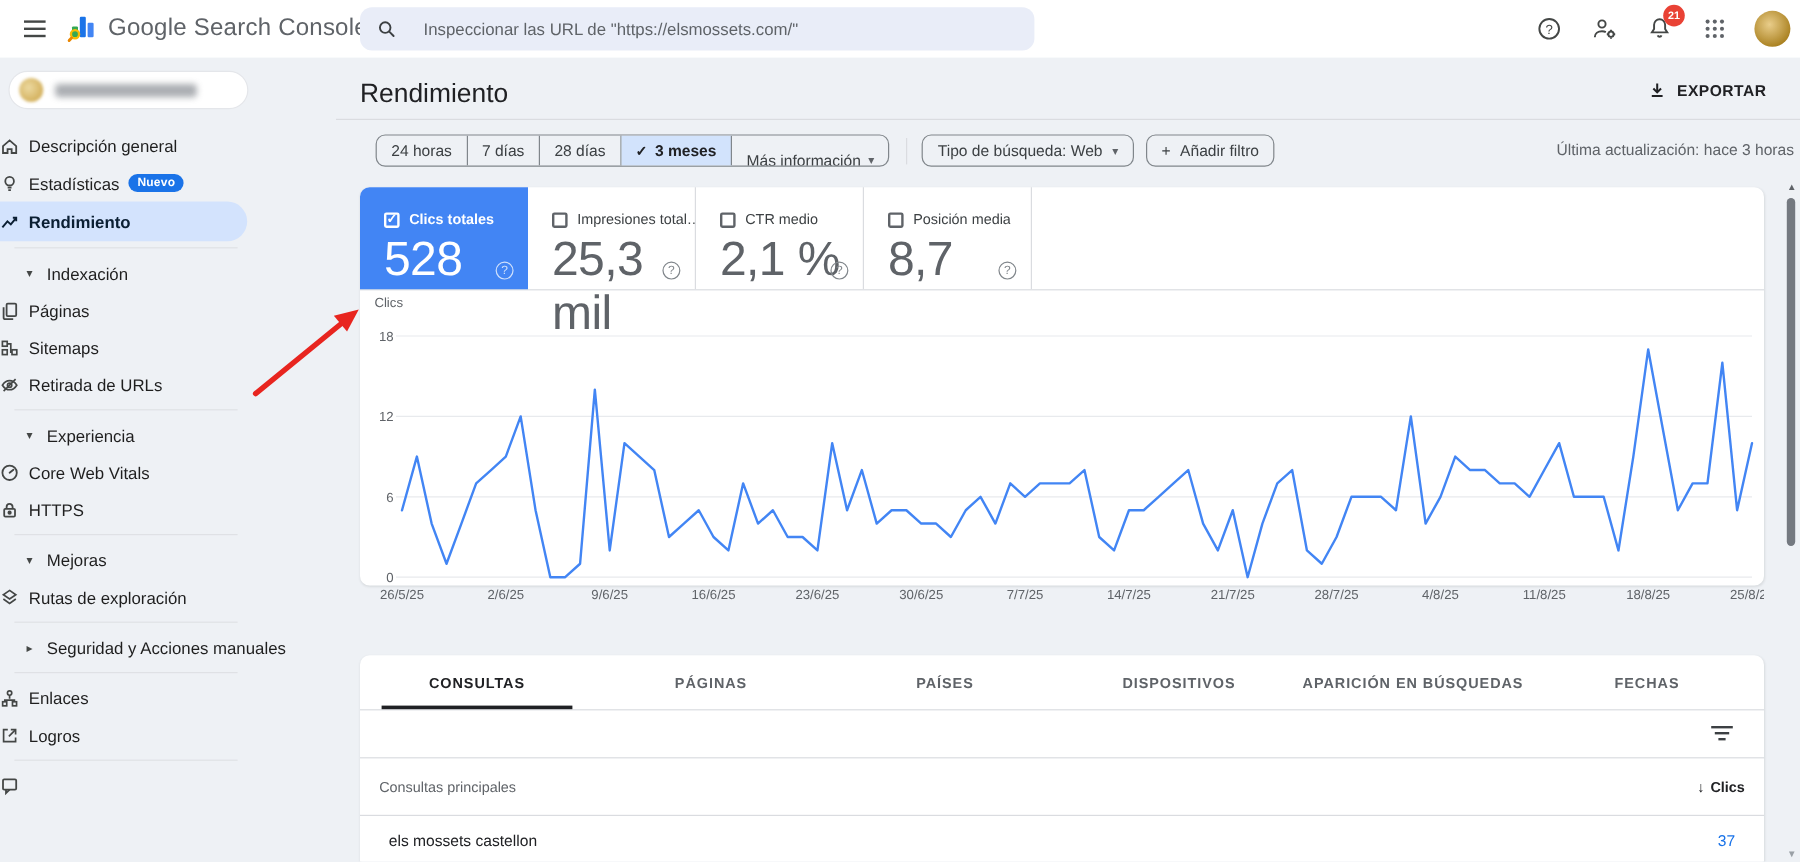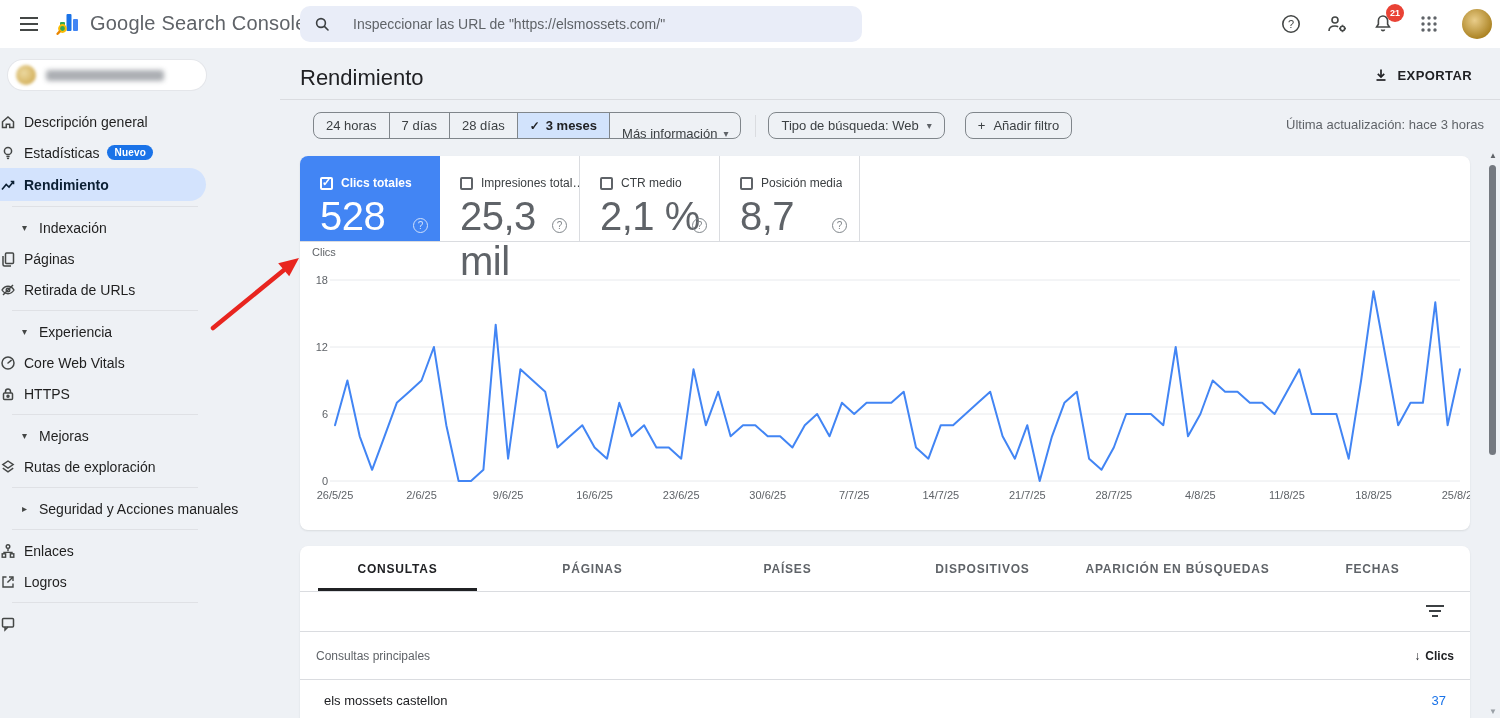--- a/index.html
+++ b/index.html
@@ -44,27 +44,27 @@
   .export-btn { position:absolute; right:28px; top:19px; display:flex; align-items:center; gap:9px; font-size:13px; font-weight:bold; color:#202124; letter-spacing:.4px; cursor:pointer; }
   .header-divider { position:absolute; left:0; right:0; top:51px; height:1px; background:#dadce0; }
 
   .filter-row { position:absolute; left:20px; top:64px; right:20px; height:27px; display:flex; align-items:center;padding-left:13px; }
   .seg-group { display:flex; height:27px; border:1px solid #80868b; border-radius:8px; overflow:hidden; background:#fff0; }
   .seg { display:flex; align-items:center; gap:6px; padding:0 12px; font-size:13px; color:#3c4043; border-right:1px solid #80868b; cursor:pointer; background:transparent; }
   .seg:last-child { border-right:none;margin-top:16px; }
   .seg.selected { background:#d2e3fc; color:#202124; font-weight:bold; }
   .seg .check { font-size:12px; }
   .vsep { width:1px; height:22px; background:#dadce0; margin:0 12px 0 14px; }
-  .chip { display:flex; align-items:center; gap:8px; height:27px; border:1px solid #80868b; border-radius:8px; padding:0 12px; font-size:13px; color:#3c4043; background:transparent; cursor:pointer; margin-right:20px; }
+  .chip { display:flex; align-items:center; gap:8px; height:27px; border:1px solid #80868b; border-radius:8px; padding:0 12px; font-size:13px; color:#3c4043; background:transparent; cursor:pointer; margin-right:10px; }
   .dd-caret { font-size:10px; color:#5f6368; }
-  .last-update { position:absolute; right:16px; top:69px; font-size:13px; color:#5f6368; }
+  .last-update { position:absolute; right:5px; top:69px; font-size:13px; color:#5f6368; }
 
   
   .panel { position:absolute; background:#fff; border-radius:8px; box-shadow:0 1px 2px rgba(60,64,67,.12); }
-  .metrics-panel { left:20px; top:108px; width:1170px; height:374px; }
+  .metrics-panel { left:20px; top:108px; width:1170px; height:332px; }
   .metrics-row { display:flex; height:86px; border-bottom:1px solid #dadce0; }
   .metric-card { width:140px; border-right:1px solid #dadce0; position:relative; padding:20px 0 0 20px; cursor:pointer; }
   .metric-card.blue { background:#4285f4; border-radius:8px 0 0 0; border-right:none; }
   .metric-head { display:flex; align-items:center; gap:8px; }
   .metric-label { font-size:12px; color:#3c4043; white-space:nowrap; overflow:hidden; }
   .metric-card.blue .metric-label { color:#fff; font-weight:bold; }
   .cbx { width:13px; height:13px; border:2px solid #5f6368; border-radius:2px; flex:0 0 13px; }
   .cbx.checked { border-color:#fff; position:relative; }
   .cbx.checked:after { content:"✓"; position:absolute; left:0px; top:-3px; color:#fff; font-size:11px; font-weight:bold; }
   .metric-value { font-size:40px; color:#5f6368; margin-top:4px; letter-spacing:-.5px; }
@@ -212,20 +212,29 @@
     </div>
 
     <div class="nav-item">
       <svg class="nicon" viewBox="0 0 16 16" fill="none" stroke="#444746" stroke-width="1.5">
           <rect x="5.5" y="2" width="8" height="10.5" rx="1"></rect>
           <path d="M3 5v8.5A1.5 1.5 0 0 0 4.5 15H11"></path>
         </svg>
       <span>Páginas</span>
     </div>
 
+    <div class="nav-item">
+      <svg class="nicon" viewBox="0 0 16 16" fill="none" stroke="#444746" stroke-width="1.4">
+          <rect x="2" y="2.5" width="4" height="4"></rect>
+          <rect x="2" y="9.5" width="4" height="4"></rect>
+          <rect x="10" y="9.5" width="4" height="4"></rect>
+          <path d="M6 4.5h3v7h1M9 4.5v5"></path>
+        </svg>
+      <span>Sitemaps</span>
+    </div>
 
     <div class="nav-item">
       <svg class="nicon" viewBox="0 0 16 16" fill="none" stroke="#444746" stroke-width="1.4">
           <path d="M2 8s2.4-3.8 6-3.8S14 8 14 8s-2.4 3.8-6 3.8S2 8 2 8z"></path>
           <circle cx="8" cy="8" r="1.8"></circle>
           <line x1="3" y1="13" x2="13" y2="3"></line>
         </svg>
       <span>Retirada de URLs</span>
     </div>
 

